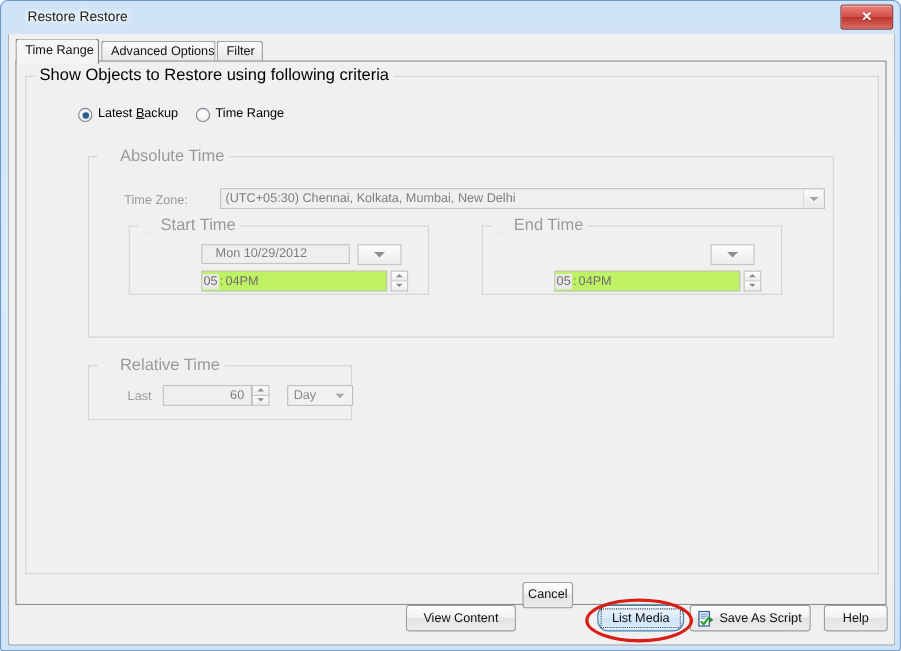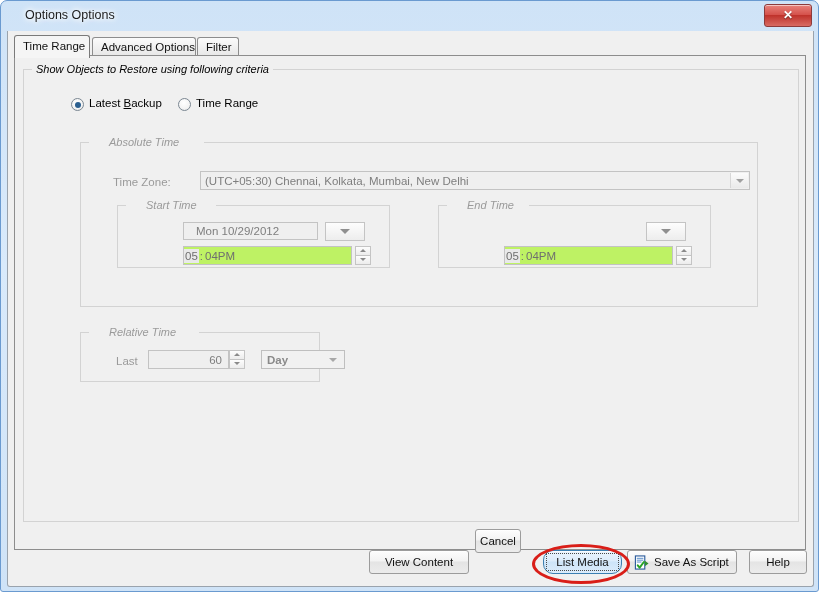--- a/index.html
+++ b/index.html
@@ -79,23 +79,22 @@
   .groupbox{position:absolute;box-sizing:border-box;}
   .gb-border{
     position:absolute;left:0;right:0;top:7px;bottom:0;
     border:1px solid #d3d3d3;
     border-top:1px solid #d3d3d3;
     background:transparent;
   }
   .gb-title{
     position:absolute;top:0;left:9px;
     background:#f0f0f0;padding:0 4px;
-    font-size:11px;line-height:14px;color:#000;white-space:nowrap;
+    font-size:15px;line-height:14px;color:#000;white-space:nowrap;
     z-index:2;
-    font-style:italic;
   }
   .gb-title.disabled{color:#9a9a9a;}
   .gb-notch{ 
     position:absolute;top:7px;height:2px;background:#f0f0f0;z-index:1;
   }
   
   .radio{position:absolute;width:13px;height:13px;border-radius:50%;
     background:radial-gradient(circle at 45% 35%,#ffffff 0%,#f3f3f3 60%,#e2e2e2 100%);
     border:1px solid #7b8792;box-sizing:border-box;cursor:pointer;}
   .radio.disabled{border-color:#b9b9b9;background:#f2f2f2;}
@@ -199,21 +198,21 @@
     pointer-events:none;
     z-index:20;
   }
 </style>
 </head>
 <body>
 
 <div id="window">
 
   <div id="titlebar">
-    <div id="titlebar-text">Options Options</div>
+    <div id="titlebar-text">Restore Restore</div>
     <div id="close-btn">
       <div id="close-x">✕</div>
     </div>
   </div>
 
   <div id="client">
 
     <div id="tabstrip">
       <div class="tab selected" style="left:0px;width:76px;">Time Range</div>
       <div class="tab" style="left:78px;width:104px;">Advanced Options</div>
@@ -314,21 +313,21 @@
           <div class="label disabled" style="left:36px;top:30px;text-align:center;">Last</div>
           <div class="field rightalign" style="left:68px;top:25px;width:81px;height:19px;">60</div>
           <div class="spinner" style="left:149px;top:25px;height:19px;">
             <div class="spin-half top">
                 <div class="tri-up-s"></div>
               </div>
             <div class="spin-half bot">
                 <div class="tri-down-s"></div>
               </div>
           </div>
-          <div class="selectbox" style="left:181px;top:25px;width:84px;height:19px;font-weight:bold;">
+          <div class="selectbox" style="left:181px;top:25px;width:60px;height:19px;">
             <span>Day</span>
             <div class="tri-down"></div>
           </div>
         </div>
 
       </div>
     </div>
 
     <div class="btn" style="left:361px;top:519px;width:100px;">View Content</div>
     <div class="btn" style="left:467px;top:498px;width:46px;">Cancel</div>

